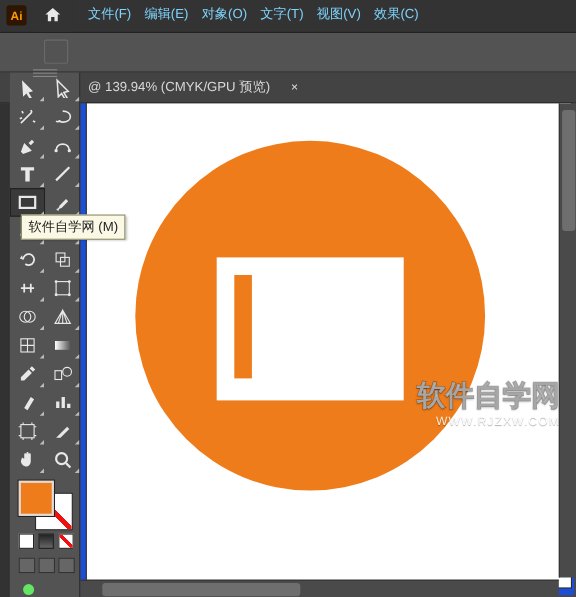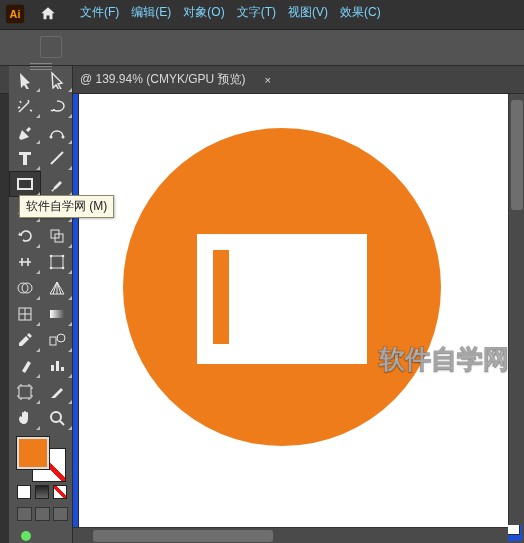--- a/index.html
+++ b/index.html
@@ -399,20 +399,21 @@
     </div>
   </div>
 
   <div class="canvas-frame">
     <div class="canvas">
       <div class="art-circle"></div>
       <div class="art-rect"></div>
       <div class="art-bar"></div>
       <div class="watermark">
         <div class="l1">软件自学网</div>
+        <div class="l2">WWW.RJZXW.COM</div>
       </div>
     </div>
   </div>
 
   <div class="scroll-v">
       <div class="thumb"></div>
     </div>
   <div class="scroll-h">
       <div class="thumb"></div>
     </div>

